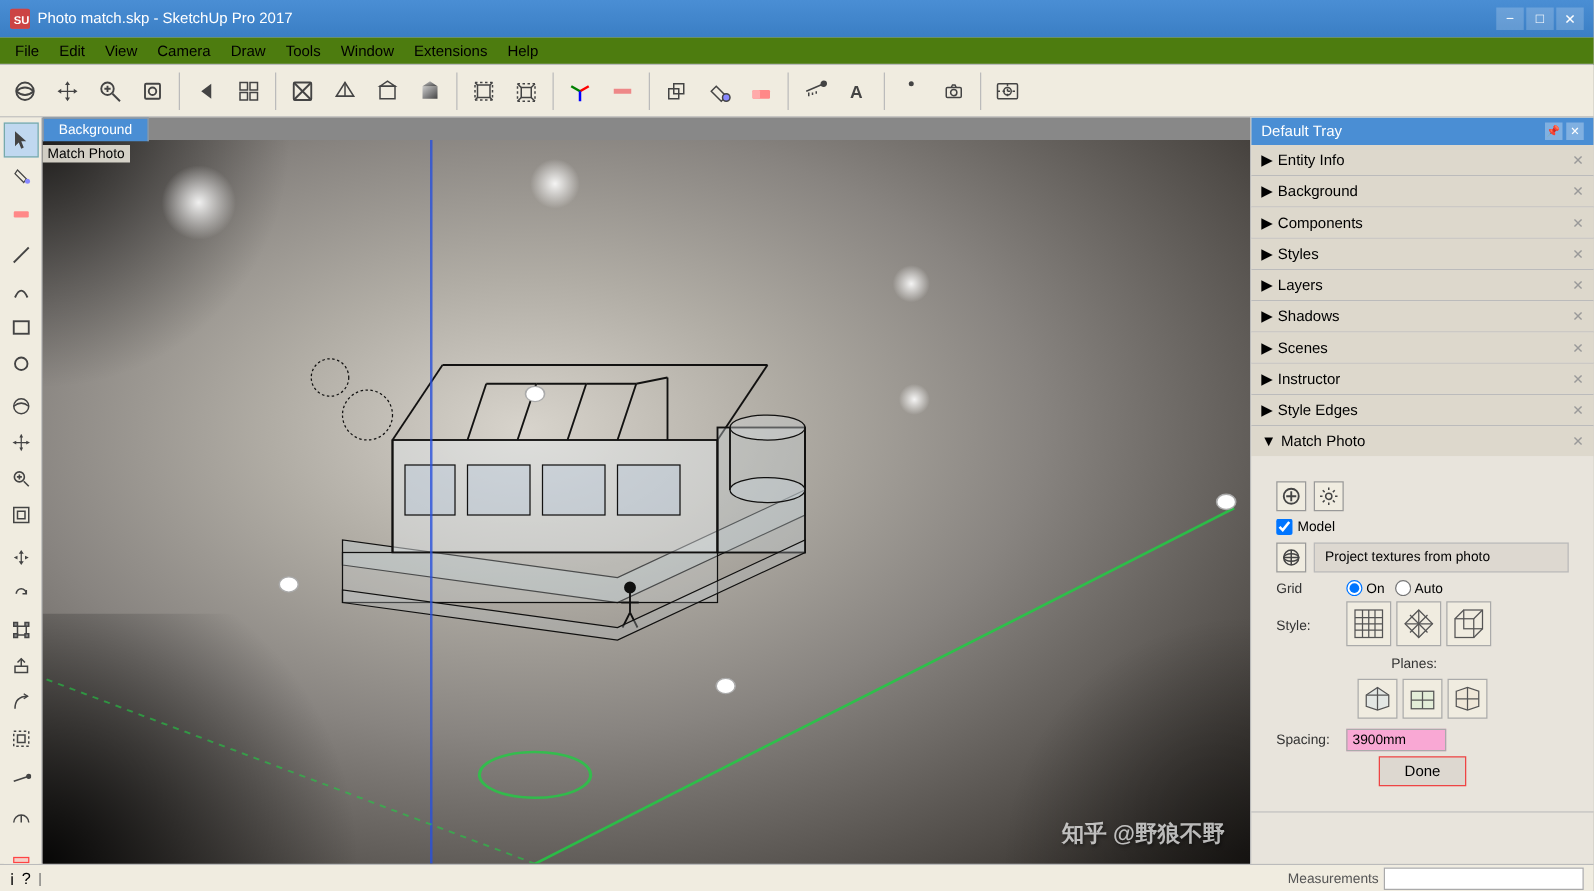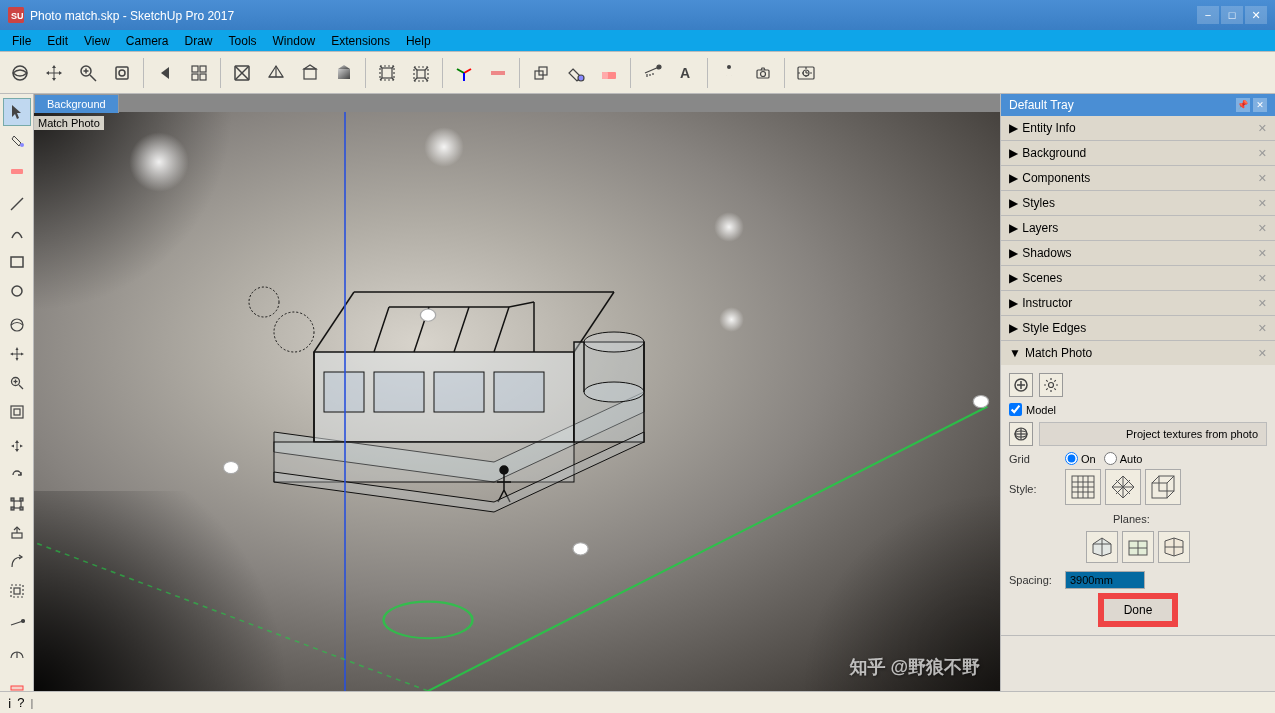--- a/index.html
+++ b/index.html
@@ -8,30 +8,30 @@
     
     #title-bar {
       height: 30px;
       background: linear-gradient(to bottom, #4a8ed4, #3a7ec4);
       display: flex;
       align-items: center;
       justify-content: space-between;
       padding: 0 8px;
       color: white;
     }
-    #title-bar-left { display: flex; align-items: flex-end; gap: 6px; }
+    #title-bar-left { display: flex; align-items: flex-start; gap: 6px; }
     #title-bar-icon { width: 16px; height: 16px; background: #e44; border-radius: 2px; display: flex; align-items: center; justify-content: center; font-size: 9px; color: white; font-weight: bold; }
     #title-bar-title { font-size: 12px; font-weight: normal; }
     #title-bar-controls { display: flex; gap: 2px; }
     .title-btn { width: 22px; height: 18px; background: rgba(255,255,255,0.2); border: none; color: white; cursor: pointer; font-size: 11px; display: flex; align-items: center; justify-content: center; }
 
     
     #menu-bar {
       height: 22px;
-      background: #0ea5e9;
+      background: #4d7c0f;
       display: flex;
       align-items: center;
       padding: 0 4px;
       border-bottom: 1px solid #bbb;
     }
     .menu-item {
       padding: 2px 8px;
       cursor: pointer;
       font-size: 12px;
       color: #000;
@@ -189,21 +189,21 @@
       justify-content: space-between;
       padding: 5px 8px;
       background: #ddd8cc;
       cursor: pointer;
       font-size: 12px;
     }
     .tray-section-header .close-x { color: #999; font-size: 11px; }
 
     
     #match-photo-content {
-      padding: 8px;
+      padding: 20px;
       background: #e8e4dc;
     }
 
     .mp-row {
       display: flex;
       align-items: center;
       margin-bottom: 6px;
       gap: 6px;
     }
 
@@ -216,21 +216,21 @@
       font-size: 14px;
     }
 
     .project-btn {
       flex: 1;
       padding: 5px 8px;
       background: #ddd8d0;
       border: 1px solid #bbb;
       font-size: 11px;
       cursor: pointer;
-      text-align: right;
+      text-align: left;
     }
 
     .mp-label { font-size: 11px; color: #333; min-width: 50px; }
 
     .mp-checkbox-row {
       display: flex;
       align-items: center;
       gap: 4px;
       margin-bottom: 6px;
     }
@@ -258,29 +258,29 @@
       display: flex; align-items: center; justify-content: center;
       cursor: pointer;
     }
 
     .spacing-row { display: flex; align-items: center; gap: 6px; margin-bottom: 4px; }
     .spacing-input {
       width: 80px;
       padding: 2px 4px;
       font-size: 11px;
       border: 1px solid #aaa;
-      background: #0369a1;
+      background: #f9a8d4;
     }
 
     .done-btn {
       display: block;
       margin: 0 auto;
       padding: 4px 20px;
       background: #ddd8d0;
-      border: 6px solid #ef4444;
+      border: 1px solid #ef4444;
       font-size: 12px;
       cursor: pointer;
     }
 
     
     #status-bar {
       height: 22px;
       background: #f0ece0;
       border-top: 1px solid #bbb;
       display: flex;
@@ -973,13 +973,17 @@
     </div>
   </div>
 </div>
 
 <div id="status-bar">
   <div id="status-left" style="display:flex;align-items:center;gap:6px;">
     <span style="font-size:13px;">ℹ</span>
     <span style="font-size:13px;">?</span>
     <span style="color:#666;">|</span>
   </div>
+  <div id="measurements-area">
+    <span class="measurements-label">Measurements</span>
+    <input type="text" class="measurements-box" value="" style="">
+  </div>
 </div>
 
 </body></html>

